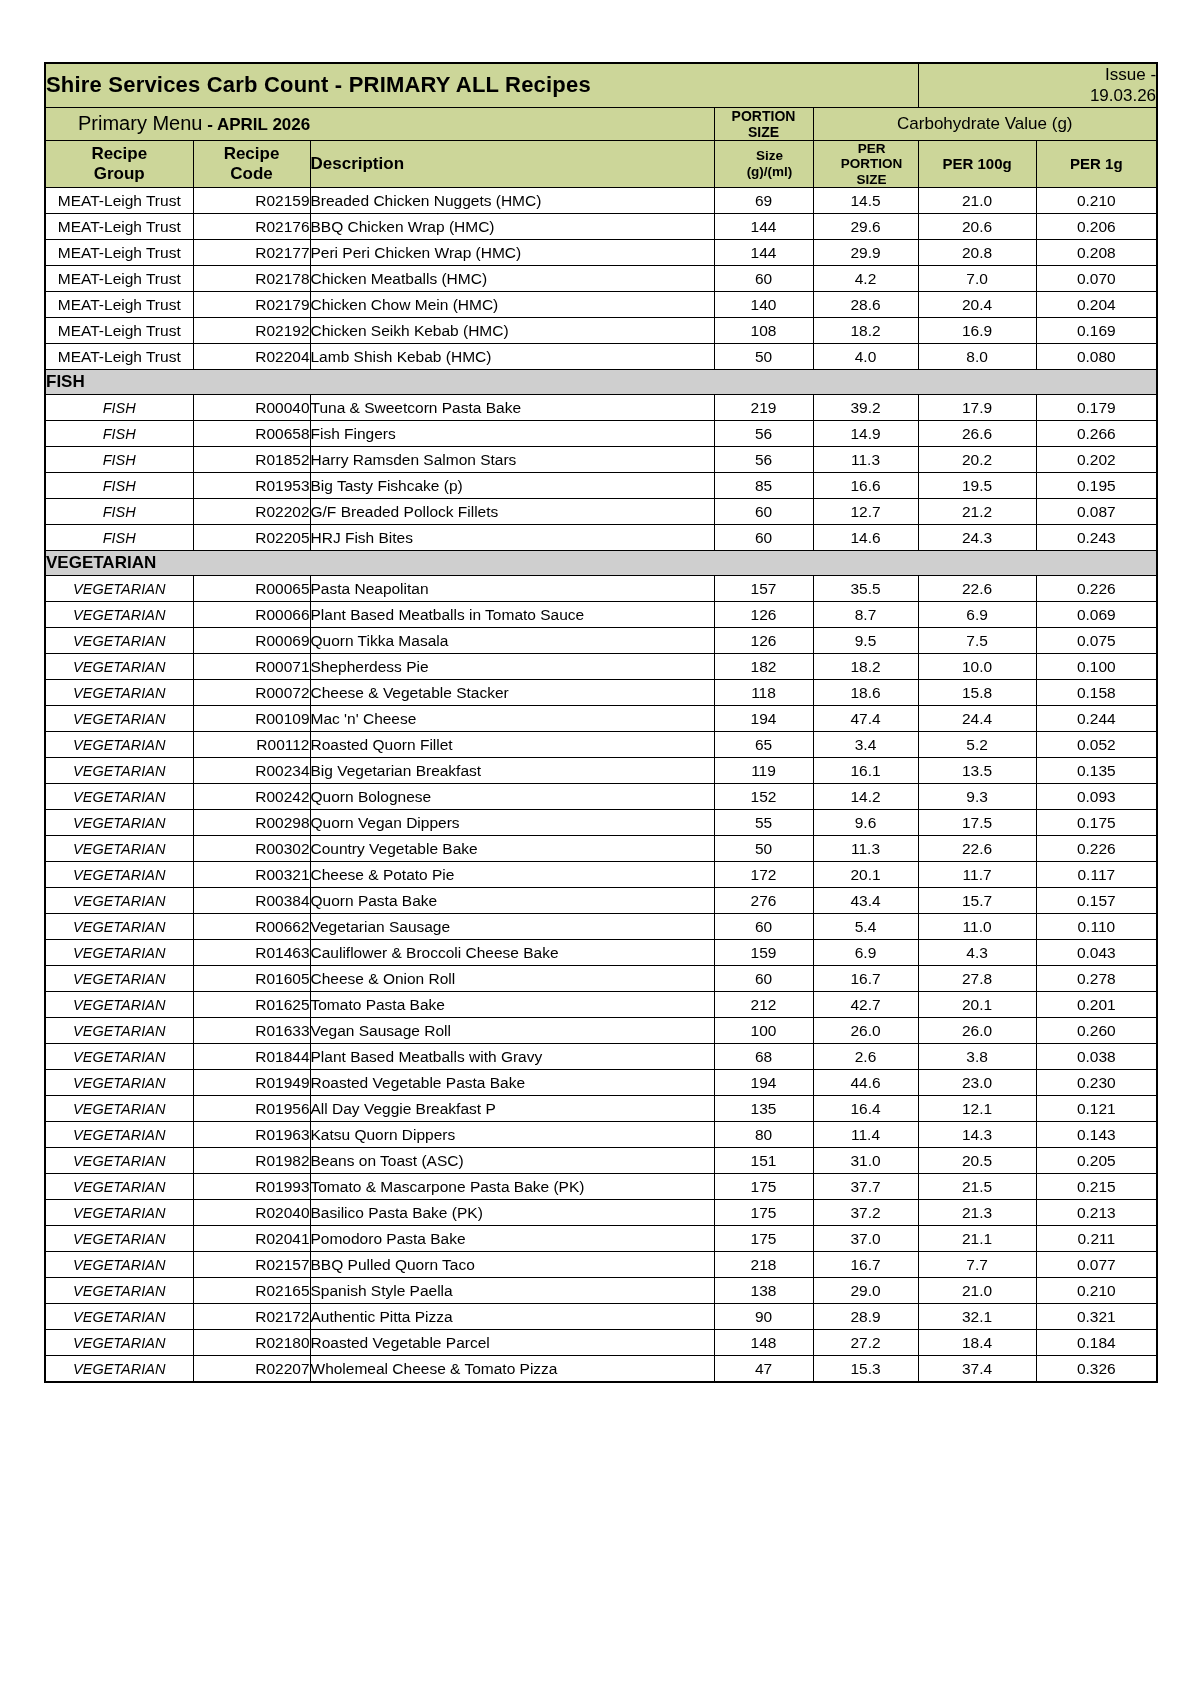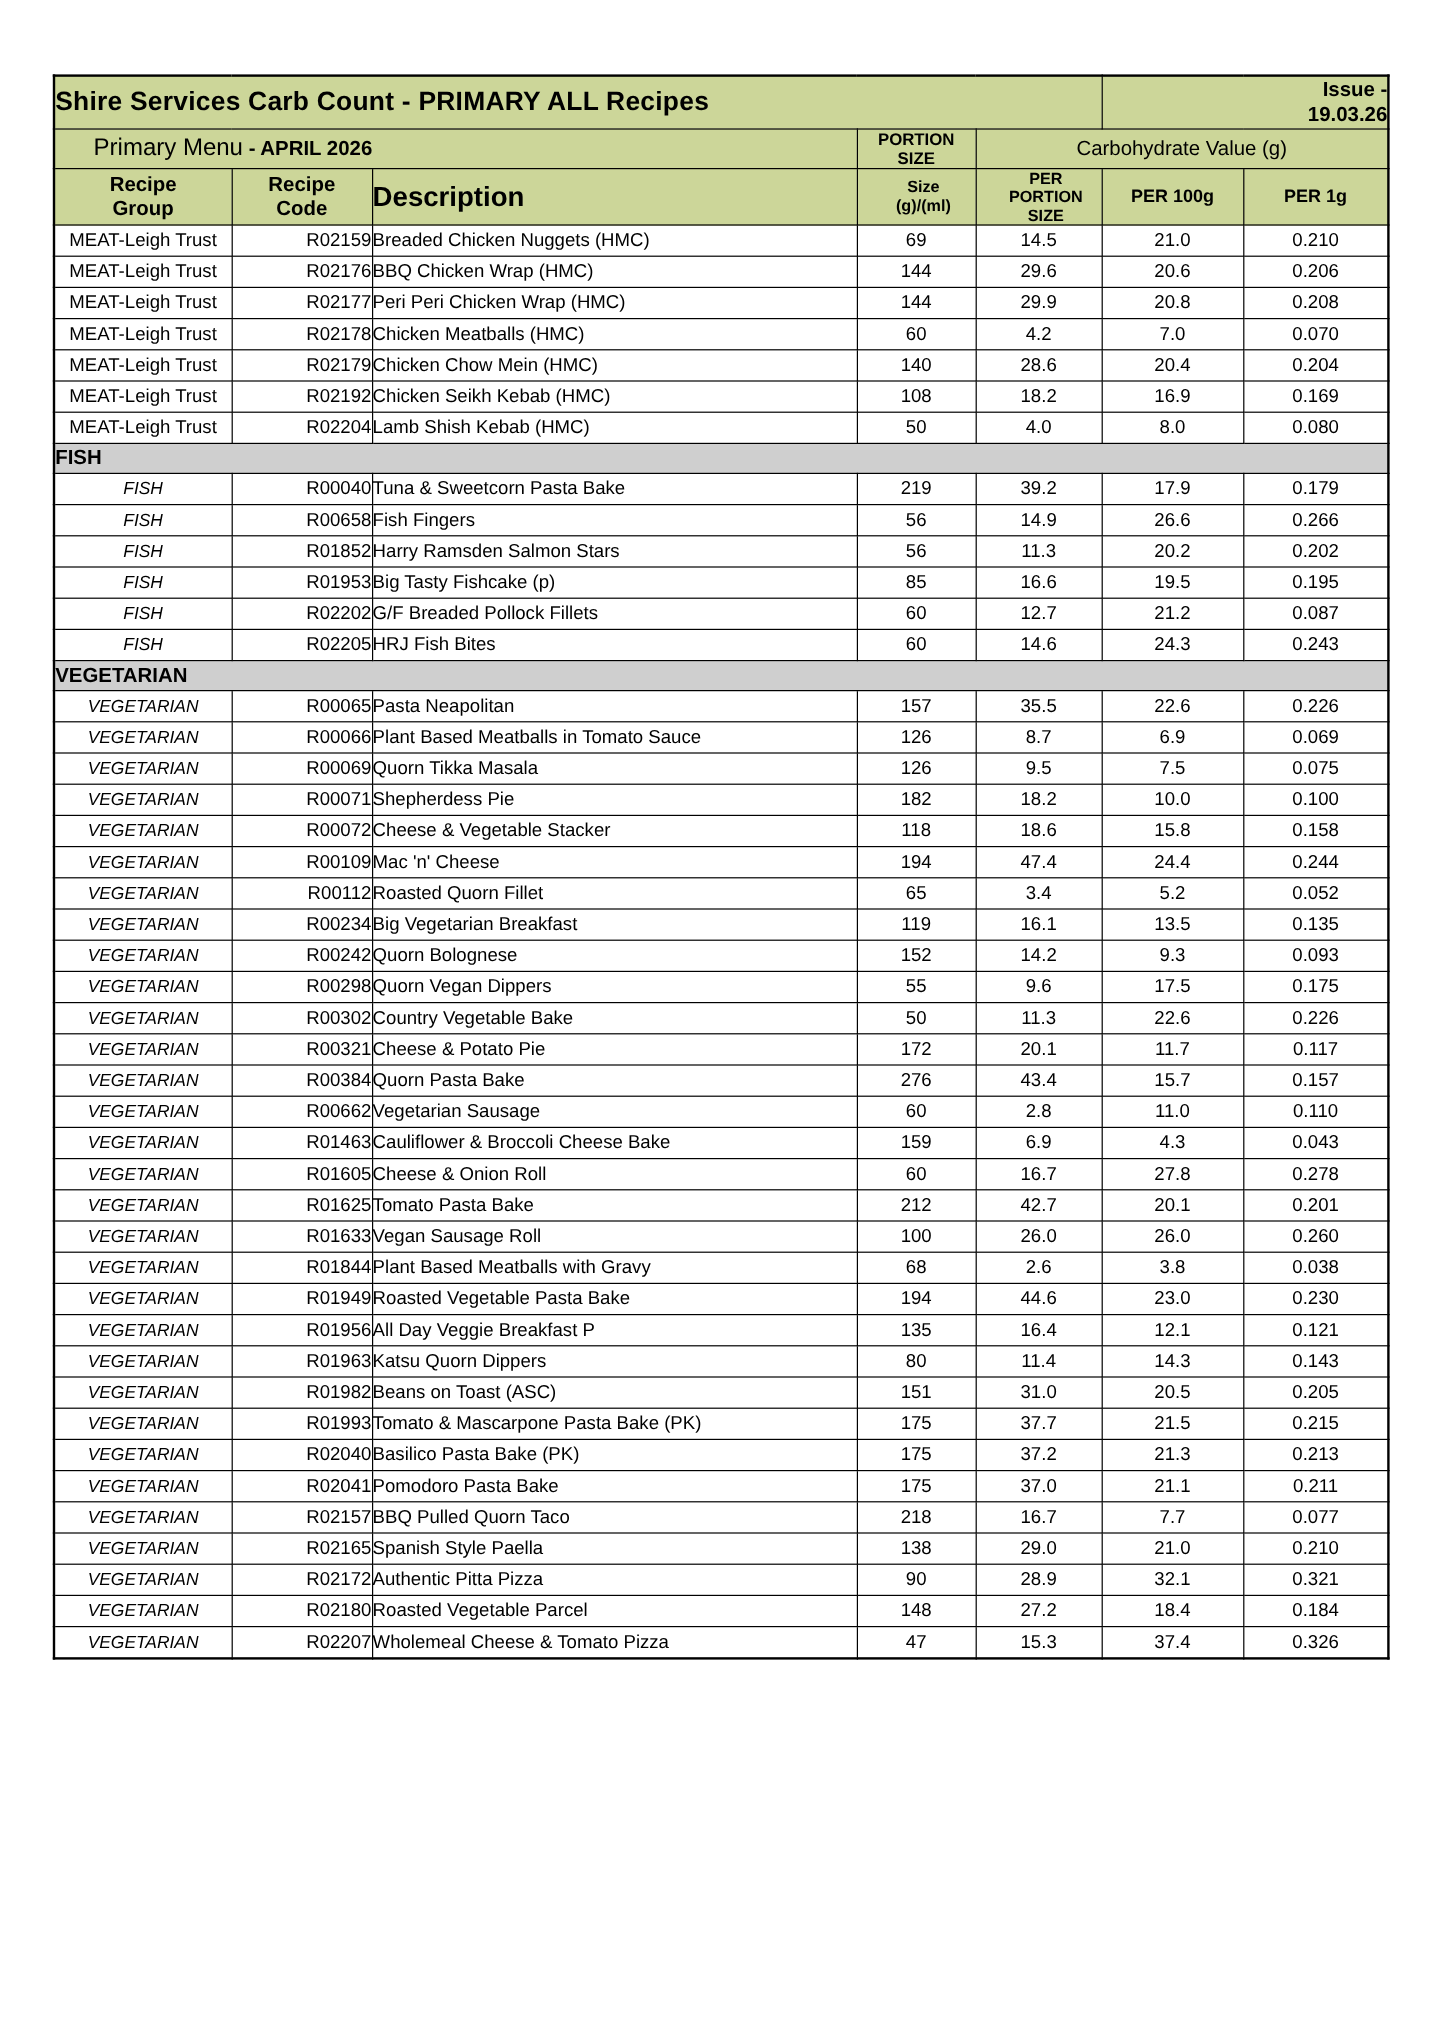--- a/index.html
+++ b/index.html
@@ -44,21 +44,21 @@
   .titlebar-left {
     background: #ccd699;
     font-size: 22px;
     font-weight: bold;
     padding: 14px 0 14px 14px;
     letter-spacing: .2px;
   }
   .titlebar-right {
     background: #ccd699;
     font-size: 17px;
-    font-weight: bold;
+    font-weight: normal;
     text-align: right;
     padding: 8px 14px 8px 4px;
     line-height: 1.25;
   }
   .menubar-left {
     background: #ccd699;
     padding: 10px 0 10px 14px;
   }
   .menubar-left .m-main {
     font-size: 20px;
@@ -90,21 +90,21 @@
     font-weight: bold;
     font-size: 17px;
     line-height: 1.15;
     padding: 8px 2px;
   }
   .colhead.small {
     font-size: 13.5px;
     font-weight: bold;
     padding-left: 12px;
   }
-  .colhead.desc { font-size: 23px; }
+  .colhead.desc { font-size: 17px; }
   .colhead.p100 { font-size: 15px; }
 
   .section-row td {
     background: #cfcfcf;
     font-weight: bold;
     font-size: 17px;
     padding: 3px 0 3px 6px;
     height: 24px;
   }
   tr.data td {
@@ -430,21 +430,21 @@
           <td class="num">276</td>
           <td class="num">43.4</td>
           <td class="num">15.7</td>
           <td class="num">0.157</td>
         </tr>
         <tr class="data">
           <td class="group italic">VEGETARIAN</td>
           <td class="code">R00662</td>
           <td class="desc">Vegetarian Sausage</td>
           <td class="num">60</td>
-          <td class="num">2.8</td>
+          <td class="num">5.4</td>
           <td class="num">11.0</td>
           <td class="num">0.110</td>
         </tr>
         <tr class="data">
           <td class="group italic">VEGETARIAN</td>
           <td class="code">R01463</td>
           <td class="desc">Cauliflower &amp; Broccoli Cheese Bake</td>
           <td class="num">159</td>
           <td class="num">6.9</td>
           <td class="num">4.3</td>

